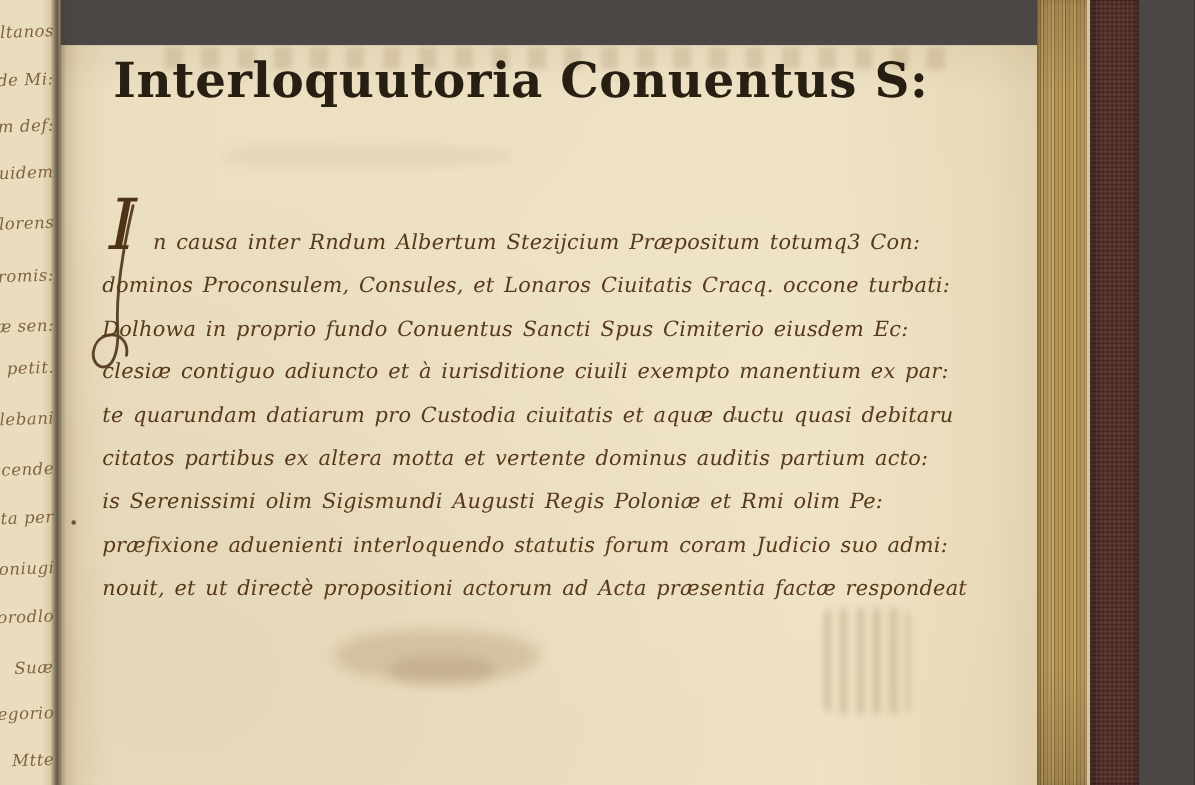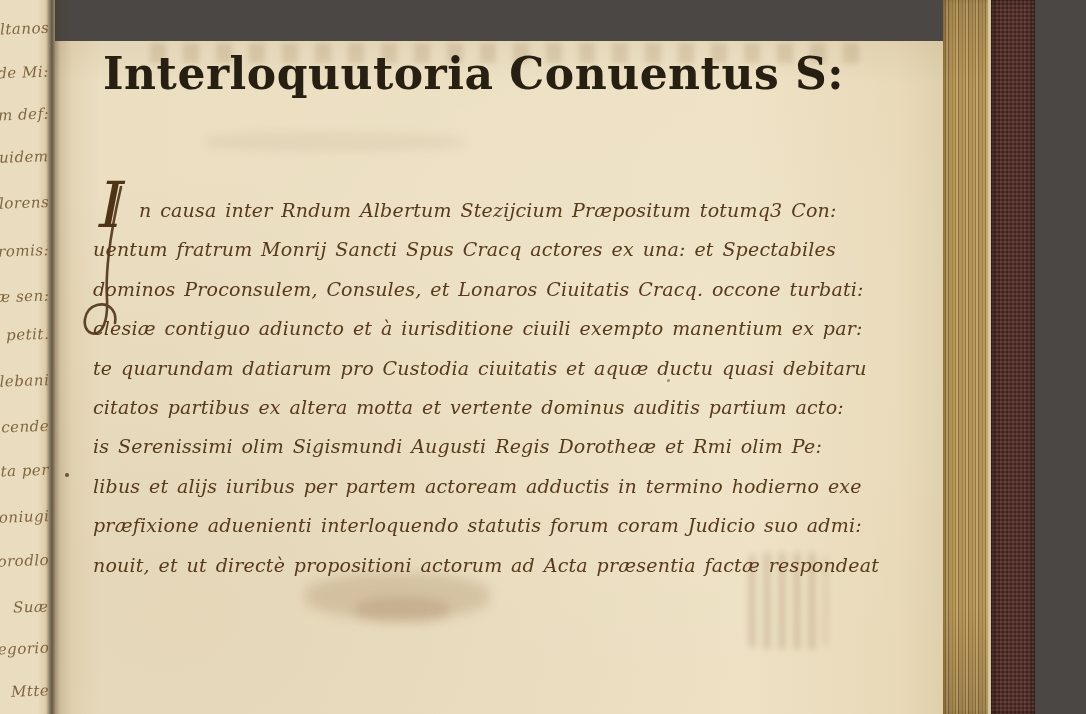--- a/index.html
+++ b/index.html
@@ -57,21 +57,21 @@
   }
   
   .title{
     position:absolute; left:48px; top:6px; width:800px;
     color:#272012; font-size:44px; line-height:53px; letter-spacing:.5px;
     font-weight:bold; font-family:"DejaVu Serif", serif;
   }
   .title .t2{letter-spacing:1px;}
   
   .body-text{
-    position:absolute; left:38px; top:150px; width:780px;
+    position:absolute; left:38px; top:160px; width:780px;
     font-style:italic; font-size:19px; color:#57391b;
     letter-spacing:.2px; word-spacing:2.5px;
   }
   .bline{height:39.4px; line-height:39.4px; white-space:nowrap;}
   .bline.first{padding-left:46px;}
   
   .initial{
     position:absolute; left:22px; top:140px; width:90px; height:170px;
     color:#4e3317; pointer-events:none;
   }
@@ -148,27 +148,26 @@
 
     <div class="initial">
       <svg width="90" height="170" viewBox="0 0 90 170">
         <path d="M44,6 C36,40 28,84 30,118 C31,138 26,156 14,152 C4,148 6,128 20,124 C32,121 40,130 38,142" fill="none" stroke="#4e3317" stroke-width="2.6" stroke-linecap="round" opacity="0.9"></path>
       </svg>
       <span class="glyph">I</span>
     </div>
 
     <div class="body-text">
       <div class="bline first">n causa inter Rndum Albertum Stezijcium Præpositum totumq3 Con:</div>
-      <div class="bline">uentum fratrum Monrij Sancti Spus Cracq actores ex una: et Spectabiles</div>
       <div class="bline">dominos Proconsulem, Consules, et Lonaros Ciuitatis Cracq. occone turbati:</div>
+      <div class="bline">Dolhowa in proprio fundo Conuentus Sancti Spus Cimiterio eiusdem Ec:</div>
       <div class="bline">clesiæ contiguo adiuncto et à iurisditione ciuili exempto manentium ex par:</div>
       <div class="bline">te quarundam datiarum pro Custodia ciuitatis et aquæ ductu quasi debitaru</div>
       <div class="bline">citatos partibus ex altera motta et vertente dominus auditis partium acto:</div>
-      <div class="bline">is Serenissimi olim Sigismundi Augusti Regis Dorotheæ et Rmi olim Pe:</div>
-      <div class="bline">libus et alijs iuribus per partem actoream adductis in termino hodierno exe</div>
+      <div class="bline">is Serenissimi olim Sigismundi Augusti Regis Poloniæ et Rmi olim Pe:</div>
       <div class="bline">præfixione aduenienti interloquendo statutis forum coram Judicio suo admi:</div>
       <div class="bline">nouit, et ut directè propositioni actorum ad Acta præsentia factæ respondeat</div>
     </div>
   </div>
 
   <div class="gutter-shadow"></div>
 
   <div class="fore-edge"></div>
   <div class="cover"></div>
 

